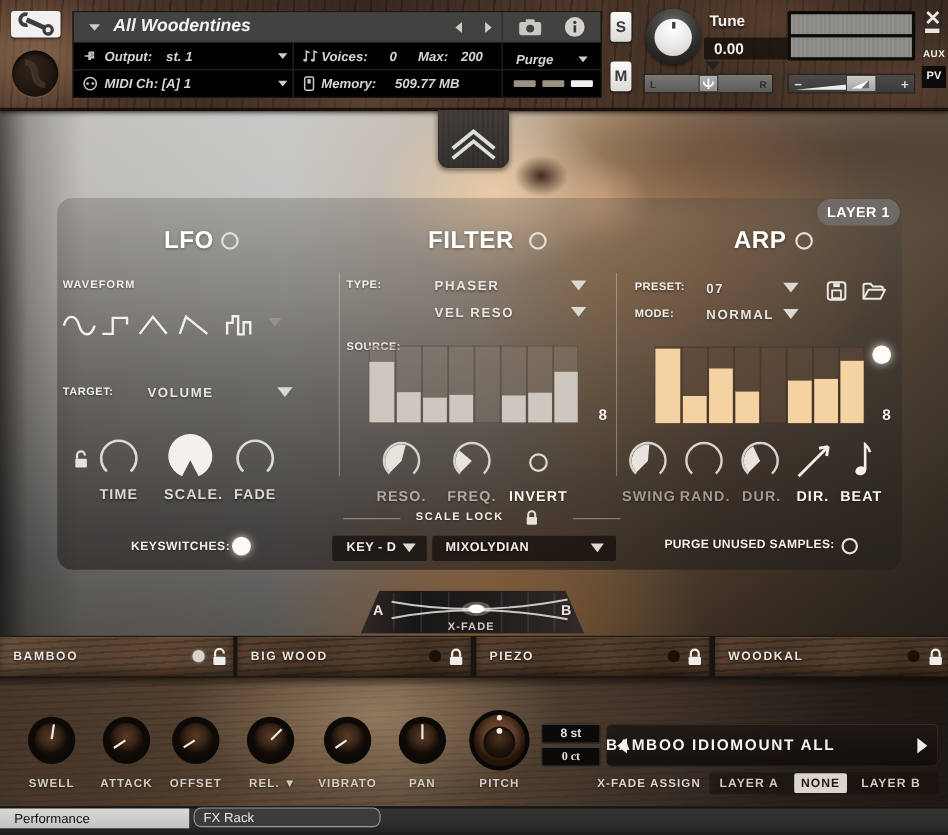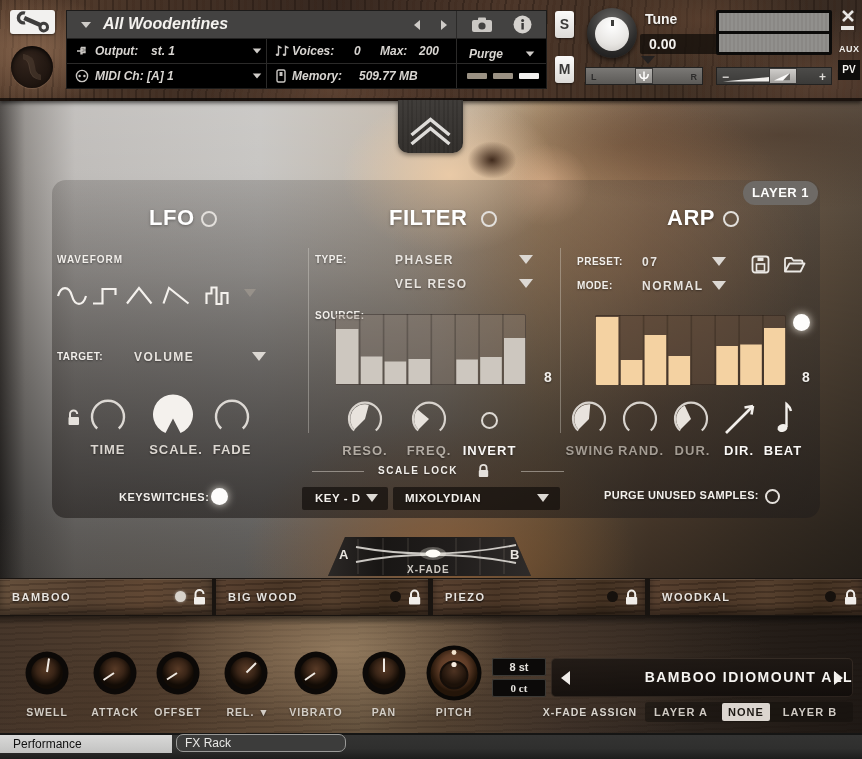--- a/index.html
+++ b/index.html
@@ -537,20 +537,20 @@
   <div class="klabel" style="left:284px;top:706px;width:64px;font-size:10.5px;color:#d3cdc5;">VIBRATO</div>
   <div class="klabel" style="left:354px;top:706px;width:60px;font-size:10.5px;color:#d3cdc5;">PAN</div>
   <div class="klabel" style="left:424px;top:706px;width:60px;font-size:10.5px;color:#d3cdc5;">PITCH</div>
 
   <div class="abs" style="left:492px;top:658px;width:54px;height:18px;background:#0c0a09;border-radius:2px;color:#e5e2dd;font-size:11px;font-weight:bold;text-align:center;line-height:18px;box-shadow:inset 0 0 0 1px rgba(150,145,138,0.35);">8 st</div>
   <div class="abs" style="left:492px;top:679px;width:54px;height:18px;background:#0c0a09;border-radius:2px;color:#e5e2dd;font-size:11px;font-weight:bold;text-align:center;line-height:18px;box-shadow:inset 0 0 0 1px rgba(150,145,138,0.35);font-family:Liberation Serif, serif;">0 ct</div>
 
   <div class="abs" style="left:551px;top:658px;width:302px;height:39px;background:linear-gradient(rgba(30,24,20,0.88),rgba(16,12,10,0.88));border-radius:5px;box-shadow:inset 0 0 0 1px rgba(120,100,85,0.25);">
     <div class="tri-l" style="position:absolute;left:10px;top:13px;border-right-color:#f0ede9;border-top-width:7px;border-bottom-width:7px;border-right-width:9px;"></div>
     <div class="tri-r" style="position:absolute;right:10px;top:13px;border-left-color:#f0ede9;border-top-width:7px;border-bottom-width:7px;border-left-width:9px;"></div>
-    <div style="position:absolute;left:0;top:11px;width:100%;text-align:right;font-size:14px;font-weight:bold;color:#f6f4f1;letter-spacing:1.5px;">BAMBOO IDIOMOUNT ALL</div>
+    <div style="position:absolute;left:0;top:11px;width:100%;text-align:left;font-size:14px;font-weight:bold;color:#f6f4f1;letter-spacing:1.5px;">BAMBOO IDIOMOUNT ALL</div>
   </div>
 
   <div class="klabel" style="left:540px;top:706px;width:100px;font-size:10.5px;color:#d8d3cc;white-space:nowrap;">X-FADE ASSIGN</div>
   <div class="abs" style="left:645px;top:702px;width:208px;height:20px;background:rgba(20,16,13,0.55);border-radius:3px;"></div>
   <div class="klabel" style="left:651px;top:706px;width:60px;font-size:11px;color:#cfc9c2;">LAYER A</div>
   <div class="abs" style="left:722px;top:703px;width:48px;height:18px;background:rgba(235,230,223,0.92);border-radius:2px;color:#1c1813;font-size:11px;font-weight:bold;text-align:center;line-height:18px;letter-spacing:1px;">NONE</div>
   <div class="klabel" style="left:780px;top:706px;width:60px;font-size:11px;color:#cfc9c2;">LAYER B</div>
 
 </body></html>

